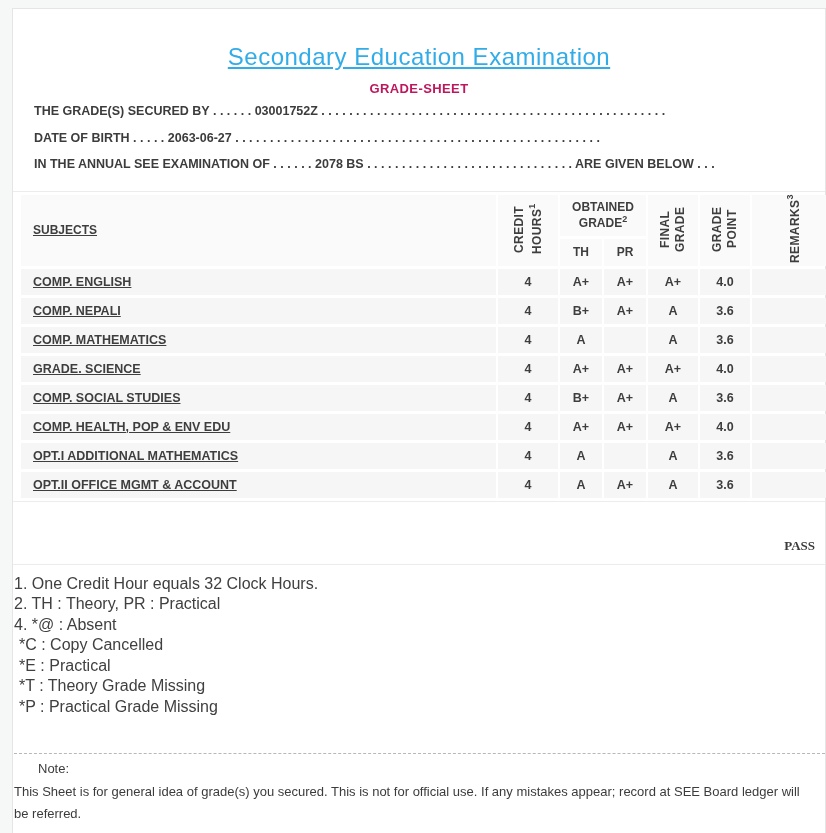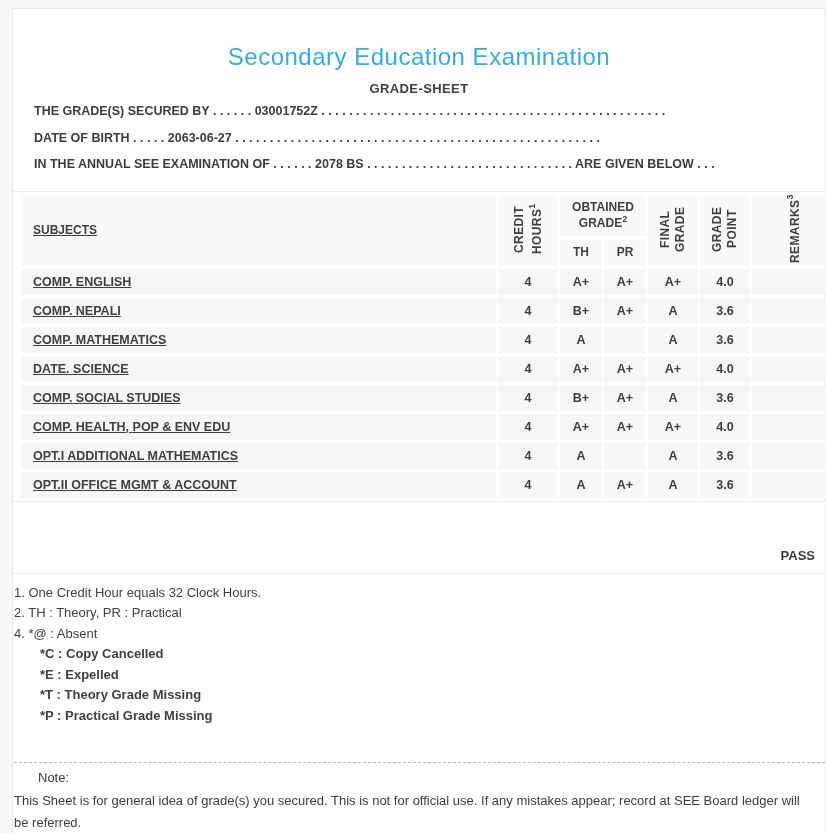--- a/index.html
+++ b/index.html
@@ -3,22 +3,22 @@
 <meta charset="utf-8">
 <style>
   :root { --accent:#31ace8; --ink:#3c3c3c; --cellbg:#f6f6f6; --hdrbg:#fafafa; --line:#ececec; }
   * { box-sizing:border-box; margin:0; padding:0; }
   html,body { width:826px; height:833px; overflow:hidden; }
   body { background:#f6f7f7; font-family:"Liberation Sans", sans-serif; color:var(--ink); }
   .card { position:relative; margin:8px 0 0 12px; width:814px; min-height:840px;
           background:#ffffff; border:1px solid #e5e5e5; }
   
   .head { padding-top:34px; text-align:center; }
-  .page-title { font-size:24px; font-weight:400; letter-spacing:0.5px; color:var(--accent); }
-  .sheet-subtitle { margin-top:10px; font-size:13px; font-weight:700; letter-spacing:0.4px; color:#404040; }
+  .page-title { font-size:24px; font-weight:400; letter-spacing:0.5px; color:var(--accent);text-decoration:underline; }
+  .sheet-subtitle { margin-top:10px; font-size:13px; font-weight:700; letter-spacing:0.4px; color:#be185d; }
   
   .info { margin:2px 21px 0 21px; font-size:12.5px; font-weight:700; line-height:26.5px;
           white-space:nowrap; overflow:hidden; }
   
   .table-section { margin-top:13px; border-top:1px solid var(--line); }
   table { border-collapse:separate; border-spacing:2px 3px; table-layout:fixed;
           margin-left:6px; width:817px; }
   col.c-subjects { width:475px; } col.c-credit { width:60px; }
   col.c-th { width:42px; } col.c-pr { width:42px; }
   col.c-final { width:50px; } col.c-gp { width:50px; } col.c-remarks { width:84px; }
@@ -27,24 +27,24 @@
   thead td { background:var(--hdrbg); font-size:12px; }
   thead tr.hr1 td { height:40px;margin-top:32px; }
   thead tr.hr2 td { height:26px; }
   td.c-subj { text-align:left; padding-left:12px;text-decoration:underline; }
   .vert { display:inline-block; writing-mode:vertical-rl; transform:rotate(180deg);
           height:68px; line-height:1.25; letter-spacing:0.4px; }
   sup { font-size:9px; }
   
   .summary { border-top:1px solid var(--line); border-bottom:1px solid var(--line);
              padding:16px 10px 10px 0; text-align:right; font-size:13px; font-weight:700; }
-  .result { margin-top:30px; }
+  .result { margin-top:20px;font-family:Liberation Serif, serif; }
   
-  .footnotes { padding:9px 0 0 1px; font-size:13px; font-weight:400; line-height:20.5px; color:#404040; }
-  .fn.indent { margin-left:26px;font-weight:bold; }
+  .footnotes { padding:9px 0 0 1px; font-size:16px; font-weight:400; line-height:20.5px; color:#404040; }
+  .fn.indent { margin-left:5px; }
   
   .bottom-note { margin-top:36px; }
   .note-divider { border-top:1px dashed #b8b8b8; margin-left:1px; }
   .note-heading { margin:5px 0 0 1px; font-size:13px; line-height:20px;padding-left:24px; }
   .note-body { margin:2px 0 0 1px; font-size:13px; line-height:21.5px; max-width:802px; }
 </style>
 </head>
 <body>
 
 <div class="card">
@@ -117,21 +117,21 @@
           <tr>
             <td class="c-subj">COMP. MATHEMATICS</td>
             <td>4</td>
             <td>A</td>
             <td></td>
             <td>A</td>
             <td>3.6</td>
             <td></td>
           </tr>
           <tr>
-            <td class="c-subj">DATE. SCIENCE</td>
+            <td class="c-subj">GRADE. SCIENCE</td>
             <td>4</td>
             <td>A+</td>
             <td>A+</td>
             <td>A+</td>
             <td>4.0</td>
             <td></td>
           </tr>
           <tr>
             <td class="c-subj">COMP. SOCIAL STUDIES</td>
             <td>4</td>
@@ -174,21 +174,21 @@
 
   <div class="summary">
     <div class="result">PASS</div>
   </div>
 
   <div class="footnotes">
       <div class="fn">1. One Credit Hour equals 32 Clock Hours.</div>
       <div class="fn">2. TH : Theory, PR : Practical</div>
       <div class="fn">4. *@ : Absent</div>
       <div class="fn indent">*C : Copy Cancelled</div>
-      <div class="fn indent">*E : Expelled</div>
+      <div class="fn indent">*E : Practical</div>
       <div class="fn indent">*T : Theory Grade Missing</div>
       <div class="fn indent">*P : Practical Grade Missing</div>
     </div>
 
   <div class="bottom-note">
     <div class="note-divider"></div>
     <div class="note-heading">Note:</div>
     <div class="note-body">This Sheet is for general idea of grade(s) you secured. This is not for official use. If any mistakes appear; record at SEE Board ledger will be referred.</div>
   </div>
 

